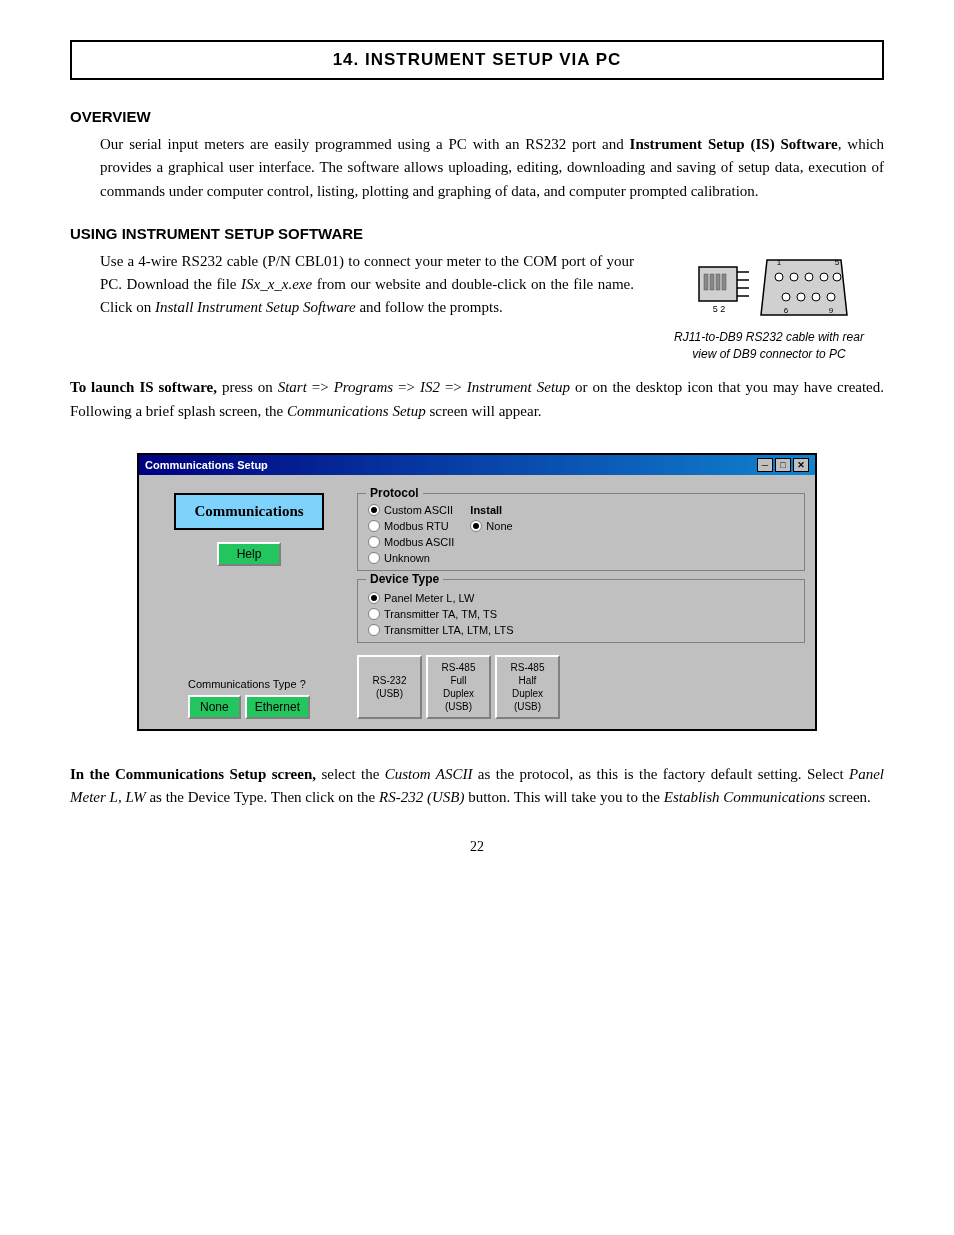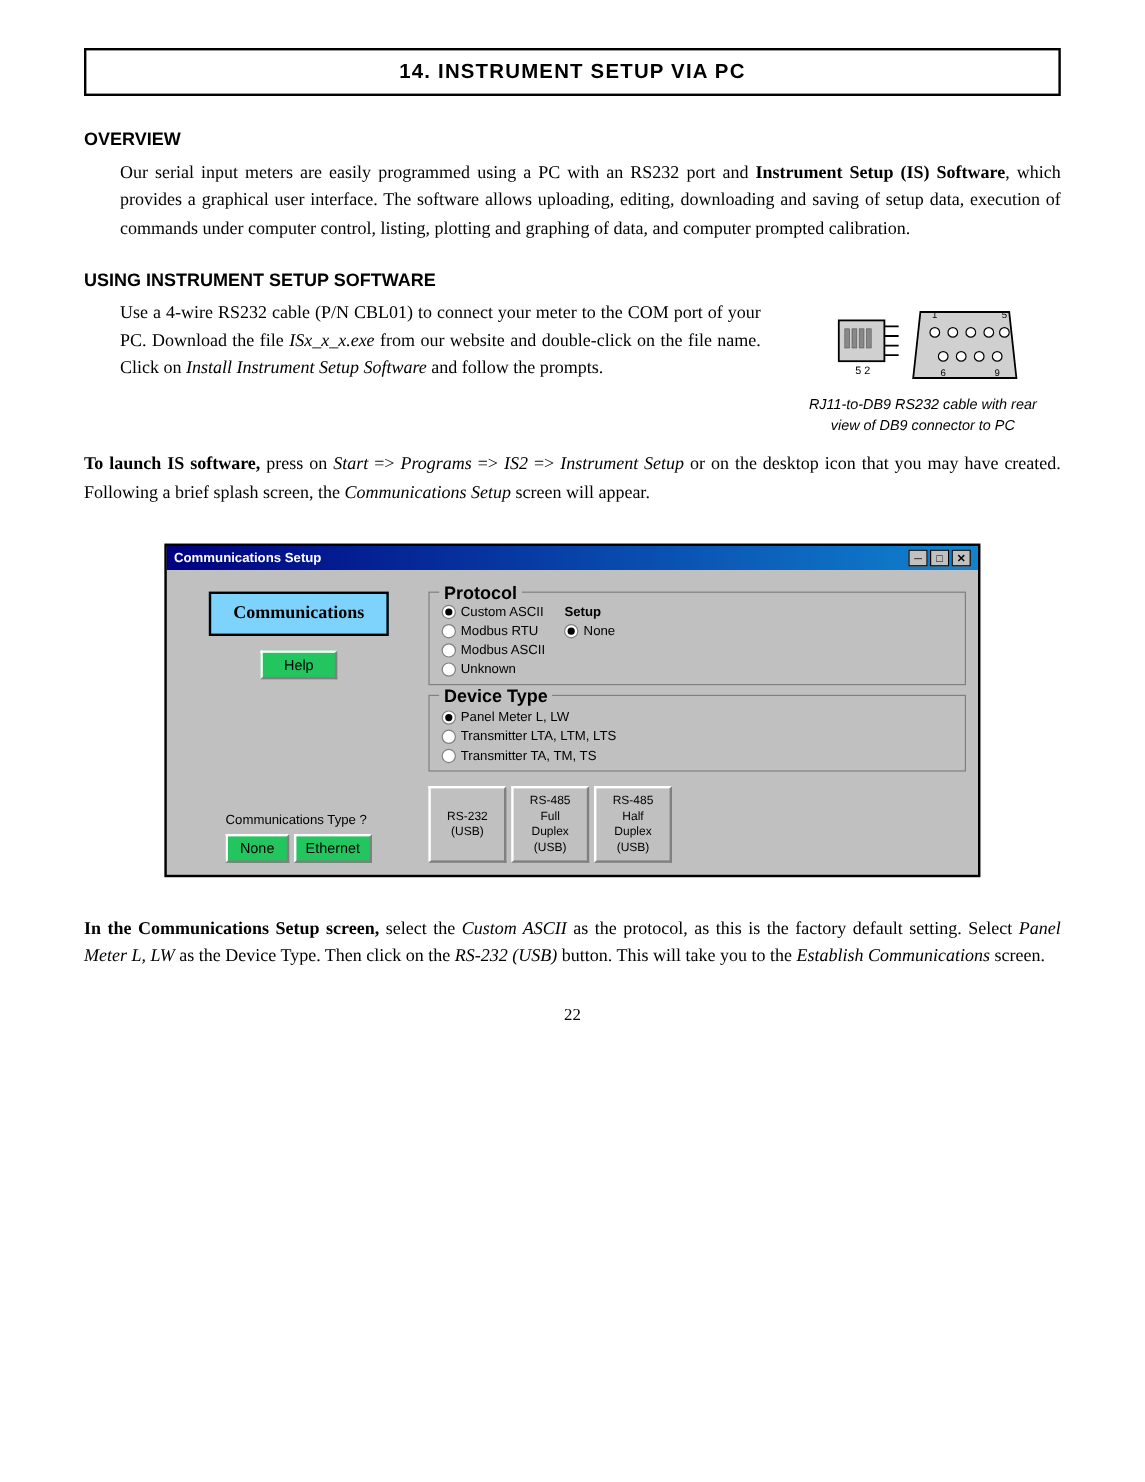--- a/index.html
+++ b/index.html
@@ -157,21 +157,21 @@
       border: 1px solid #808080;
       padding: 8px 10px 6px 10px;
       position: relative;
     }
     .groupbox-title {
       position: absolute;
       top: -8px;
       left: 8px;
       background: #c0c0c0;
       padding: 0 4px;
-      font-size: 15px;
+      font-size: 12px;
       font-weight: bold;
     }
     .groupbox-inner {
       display: flex;
       gap: 16px;
       margin-top: 2px;
     }
     .radio-group {
       display: flex;
       flex-direction: column;
@@ -375,43 +375,43 @@
               <div class="radio-row">
                 <div class="radio-circle"></div>
                 <span>Modbus ASCII</span>
               </div>
               <div class="radio-row">
                 <div class="radio-circle"></div>
                 <span>Unknown</span>
               </div>
             </div>
             <div class="parity-group">
-              <div class="parity-label">Setup</div>
+              <div class="parity-label">Install</div>
               <div class="radio-row">
                 <div class="radio-circle selected"></div>
                 <span>None</span>
               </div>
             </div>
           </div>
         </div>
 
         <div class="groupbox">
           <span class="groupbox-title">Device Type</span>
           <div class="radio-group" style="margin-top:4px;">
             <div class="radio-row">
               <div class="radio-circle selected"></div>
               <span>Panel Meter  L, LW</span>
             </div>
             <div class="radio-row">
               <div class="radio-circle"></div>
-              <span>Transmitter   LTA, LTM, LTS</span>
+              <span>Transmitter   TA, TM, TS</span>
             </div>
             <div class="radio-row">
               <div class="radio-circle"></div>
-              <span>Transmitter   TA, TM, TS</span>
+              <span>Transmitter   LTA, LTM, LTS</span>
             </div>
           </div>
         </div>
 
         <div class="usb-buttons-row">
           <button class="usb-button">RS-232<br>(USB)</button>
           <button class="usb-button">RS-485<br>Full<br>Duplex<br>(USB)</button>
           <button class="usb-button">RS-485<br>Half<br>Duplex<br>(USB)</button>
         </div>
       </div>

